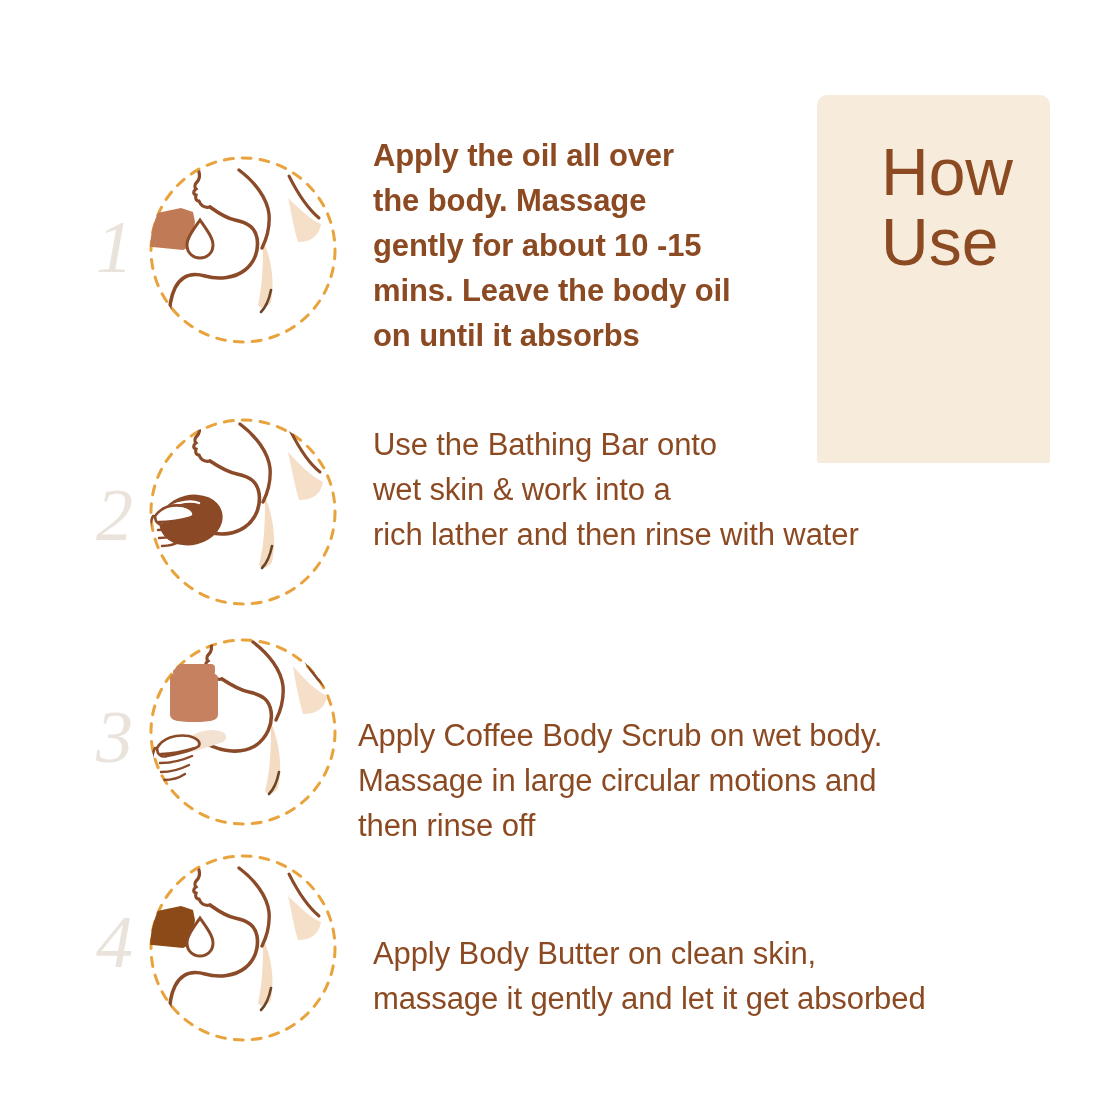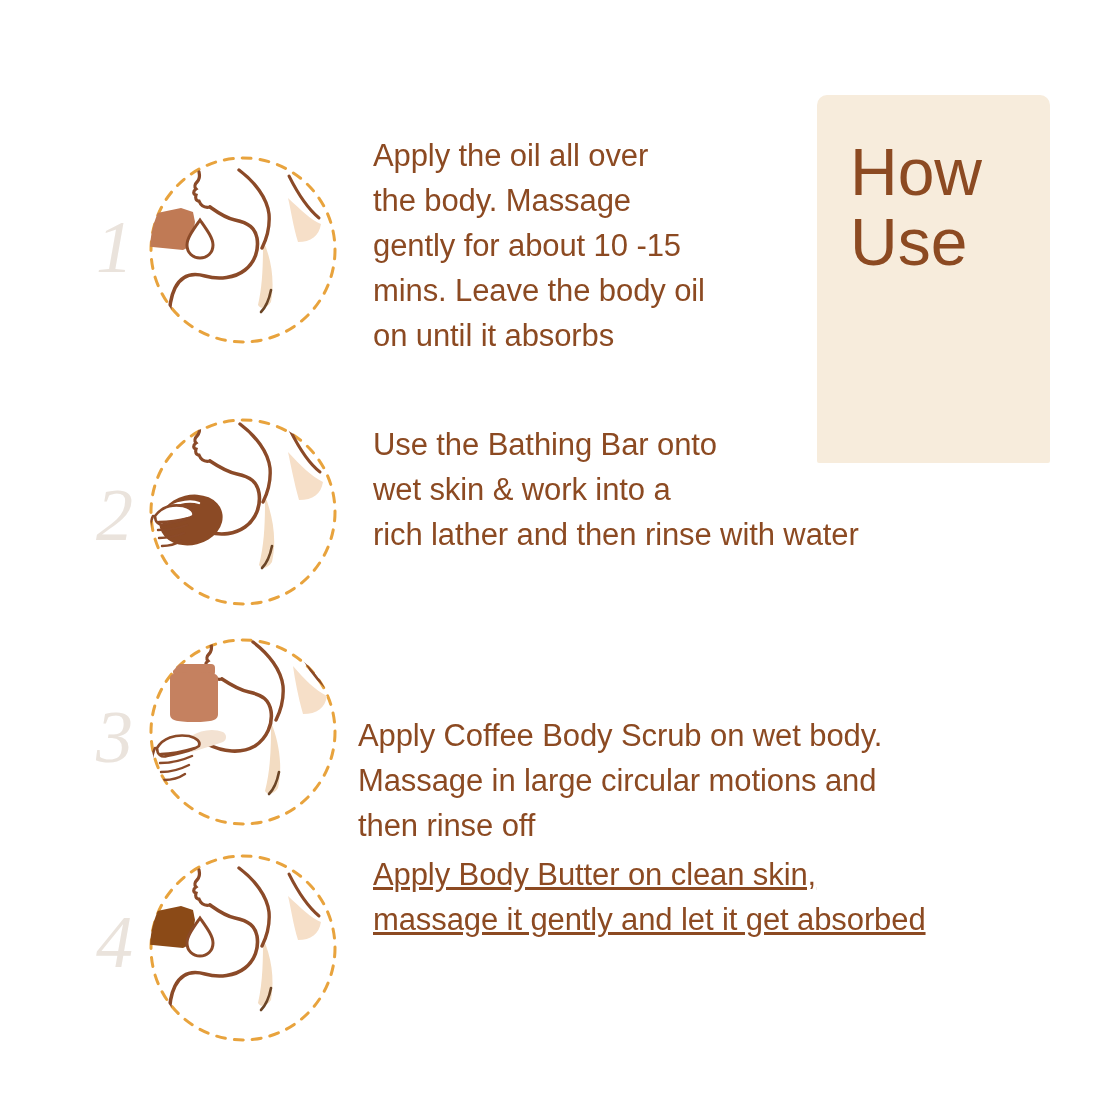--- a/index.html
+++ b/index.html
@@ -25,21 +25,21 @@
   
   .howto-panel {
     position: absolute;
     left: 817px;
     top: 95px;
     width: 233px;
     height: 368px;
     background: #F7ECDC;
     border-radius: 10px 10px 2px 2px;
     box-sizing: border-box;
-    padding: 42px 0 0 33px;
+    padding: 42px 0 0 64px;
   }
   .howto-line {
     color: #8C4A22;
     font-size: 66px;
     line-height: 70px;
     font-weight: 400;
     letter-spacing: 0px;
     font-family: "Liberation Sans", sans-serif;
   }
 
@@ -70,36 +70,36 @@
     font-family: "Liberation Sans", sans-serif;
     font-weight: 400;
     letter-spacing: -0.1px;
     white-space: pre-line;
   }
 
   
   #step-1 { top: 0; }
   #step-1 .step-num { left: 96px; top: 210px; }
   #step-1 .step-art { left: 143px; top: 150px; }
-  #step-1 .step-text { left: 373px; top: 133px; width: 420px; }
+  #step-1 .step-text { left: 373px; top: 133px; width: 420px; font-weight: bold; }
 
   #step-2 { top: 0; }
   #step-2 .step-num { left: 96px; top: 478px; }
   #step-2 .step-art { left: 143px; top: 412px; }
   #step-2 .step-text { left: 373px; top: 422px; width: 620px; }
 
   #step-3 { top: 0; }
   #step-3 .step-num { left: 96px; top: 700px; }
   #step-3 .step-art { left: 143px; top: 632px; }
   #step-3 .step-text { left: 358px; top: 713px; width: 650px; }
 
   #step-4 { top: 0; }
   #step-4 .step-num { left: 96px; top: 905px; }
   #step-4 .step-art { left: 143px; top: 848px; }
-  #step-4 .step-text { left: 373px; top: 852px; width: 680px; text-decoration: underline; }
+  #step-4 .step-text { left: 373px; top: 931px; width: 680px; }
 </style>
 </head>
 <body>
 
 <div id="page">
 
   <div class="howto-panel">
     <div class="howto-line">How</div>
     <div class="howto-line">Use</div>
   </div>

